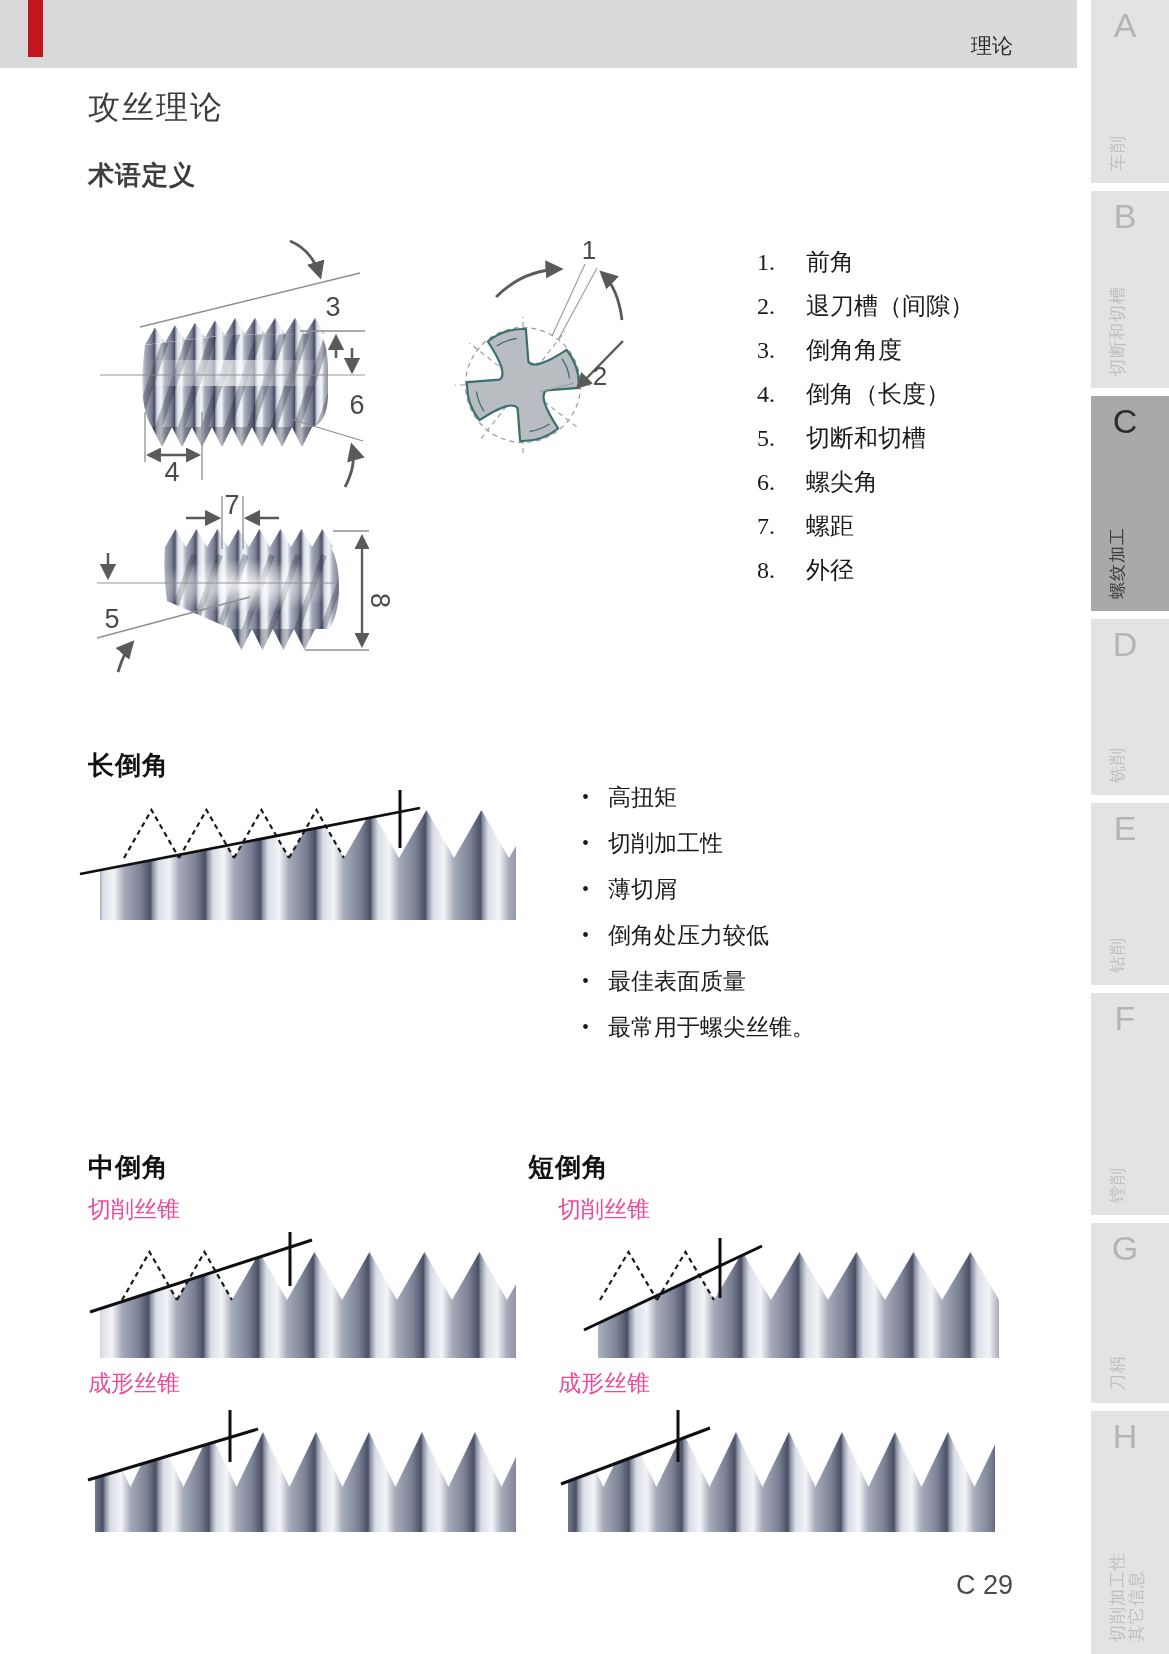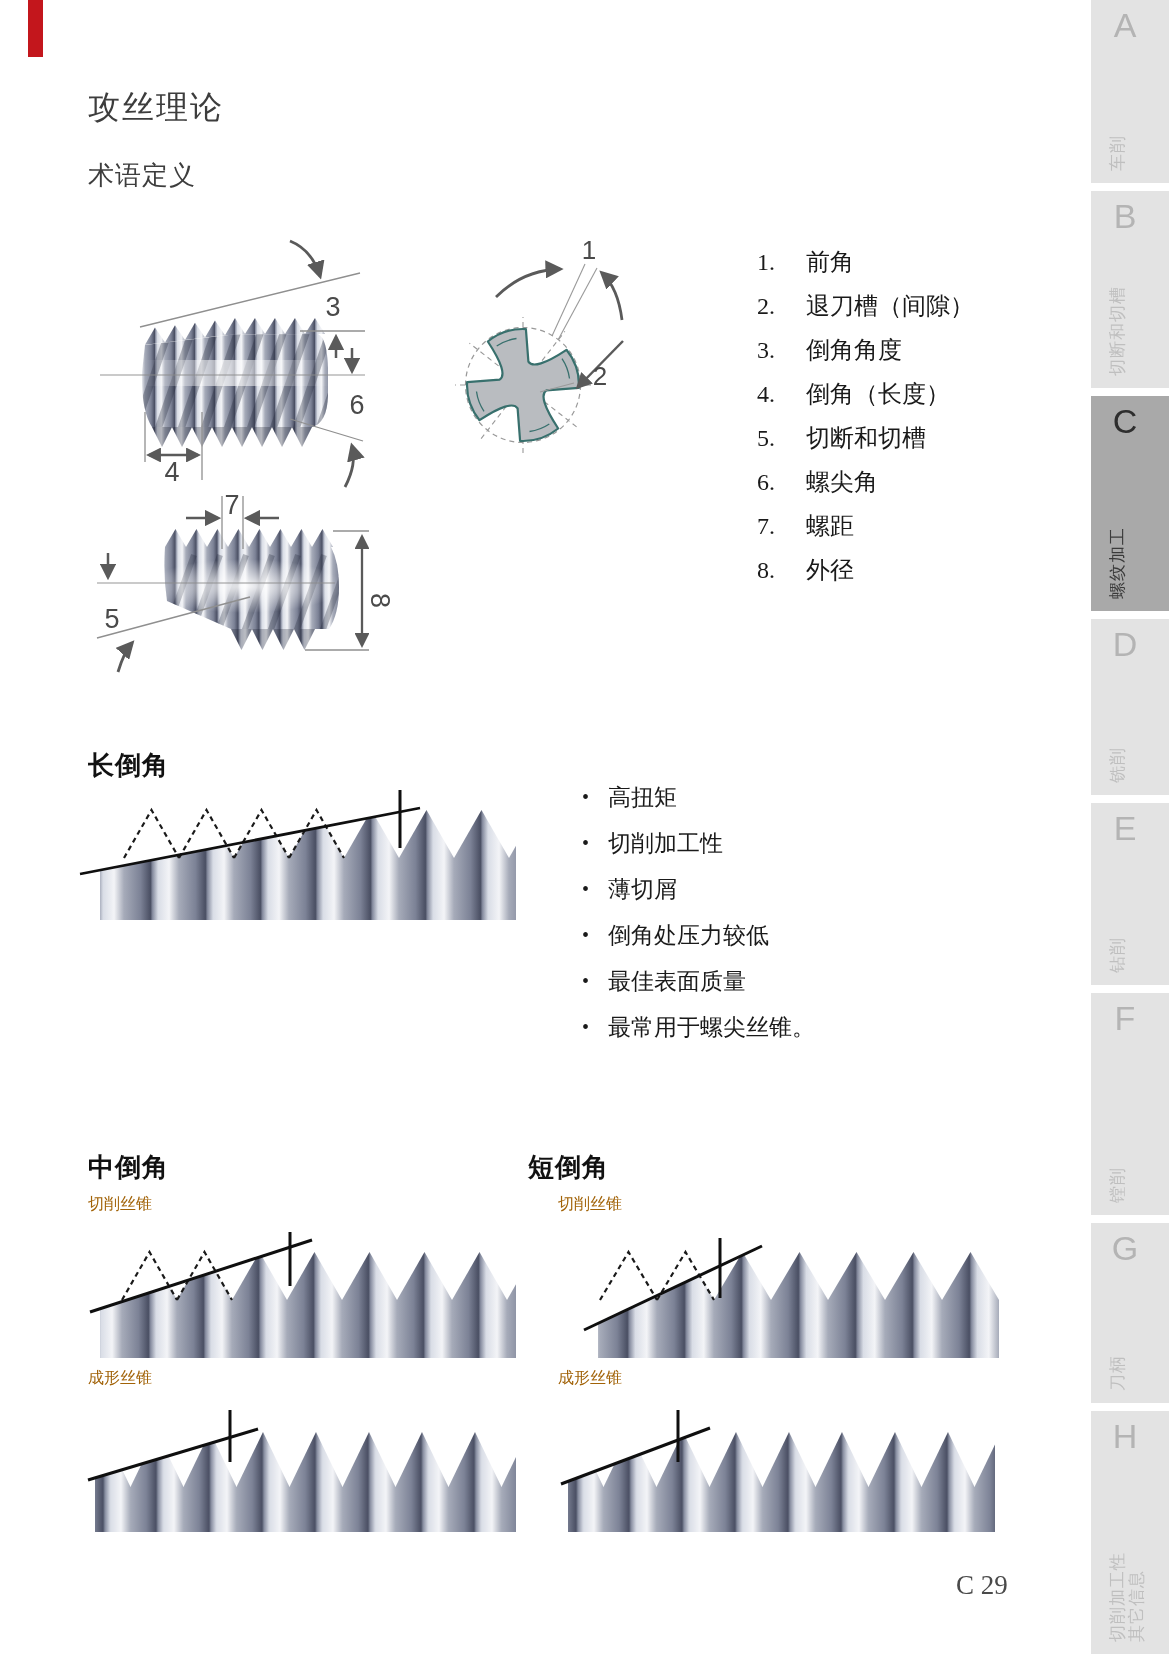--- a/index.html
+++ b/index.html
@@ -4,49 +4,52 @@
 <style>
   html,body{margin:0;padding:0;background:#f4f4f4}
   .page{position:relative;width:1169px;height:1654px;background:#ffffff;overflow:hidden;
         font-family:"Liberation Serif",serif;color:#1c1c1c}
   .band{position:absolute;left:0;top:0;width:1077px;height:68px;background:#d9d9d9}
   .band-label{position:absolute;top:32px;right:64px;font-size:21px;color:#2d2d2d}
   .red-mark{position:absolute;left:28px;top:0;width:15px;height:57px;background:#c3161c}
   .title{position:absolute;left:88px;top:86px;font-family:Liberation Mono, monospace;
          font-weight:500;font-size:32px;color:#3d3d3d;letter-spacing:2px}
   .subtitle{position:absolute;left:88px;top:158px;font-family:"Liberation Sans",sans-serif;
-         font-weight:400;font-size:26px;color:#3d3d3d;letter-spacing:1px}
+         font-weight:700;font-size:26px;color:#3d3d3d;letter-spacing:1px}
   .terms{position:absolute;left:757px;top:240px}
   .term-row{display:flex;height:44px;align-items:center;font-size:24px;color:#1a1a1a}
   .term-num{width:49px}
   .bullets{position:absolute;left:582px;top:774px}
   .bullet-row{display:flex;height:46px;align-items:center;font-size:23px;color:#1a1a1a}
   .bullet-dot{width:26px;font-size:20px}
   .h2{position:absolute;font-family:"Liberation Sans",sans-serif;font-weight:700;
       font-size:26px;color:#111;letter-spacing:1px}
-  .h3{position:absolute;font-size:16px;color:#a16207}
-  .pagenum{position:absolute;left:956px;top:1570px;font-family:Liberation Serif, serif;
+  .h3{position:absolute;font-size:23px;color:#ec4899}
+  .pagenum{position:absolute;left:956px;top:1570px;font-family:Liberation Sans, sans-serif;
       font-size:27px;color:#4a4a4a}
   .sidebar{position:absolute;left:1091px;top:0;width:78px;height:1654px}
   .tab{position:absolute;left:0;width:78px;background:#e3e3e3}
   .tab.active{background:#a9a9a9}
   .tab-letter{margin-top:6px;text-align:center;padding-right:10px;
       font-family:"Liberation Sans",sans-serif;font-weight:400;font-size:34px;color:#b4b4b4}
   .tab.active .tab-letter{color:#2e2e2e}
   .tab-label{position:absolute;left:17px;font-family:"Liberation Sans",sans-serif;font-size:17px;
       color:#bfbfbf;transform:rotate(-90deg);transform-origin:0 0;white-space:pre-line;
       line-height:19px;letter-spacing:1px}
   .tab.active .tab-label{color:#3a3a3a}
   svg.diag{position:absolute;overflow:visible}
 </style>
 </head>
 <body>
 
 <div class="page">
 
+  <div class="band">
+    <span class="band-label">理论</span>
+  </div>
   <div class="red-mark"></div>
 
   <div class="title">攻丝理论</div>
   <div class="subtitle">术语定义</div>
 
   <svg width="0" height="0" style="position:absolute" aria-hidden="true">
     <defs>
       <linearGradient id="toothgrad" x1="0" y1="0" x2="1" y2="0">
         <stop offset="0" stop-color="#a6abb9"></stop>
         <stop offset="0.30" stop-color="#7c8296"></stop>

